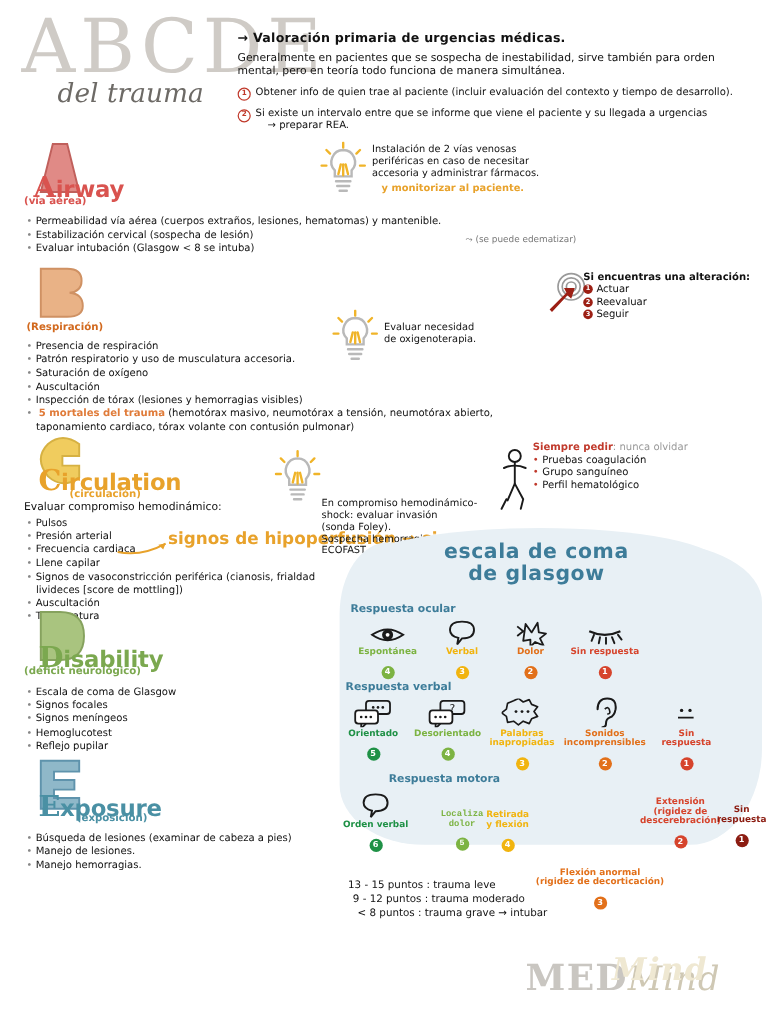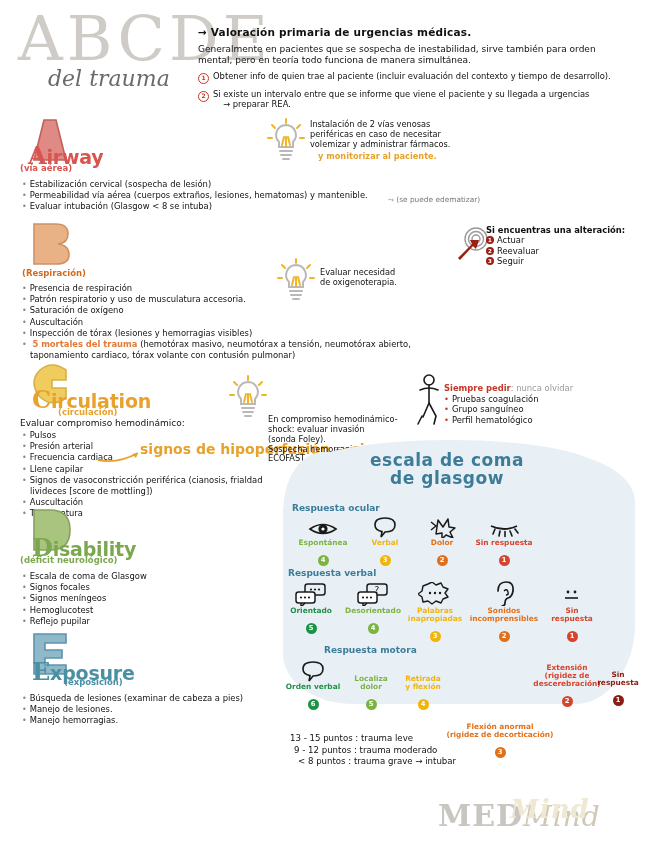--- a/index.html
+++ b/index.html
@@ -91,21 +91,21 @@
   
   .alertbox{position:absolute;font-size:8.4px;line-height:1.22;color:#111;}
   .alertbox .ahead{font-weight:bold;}
   .adot{
     display:inline-block;width:8px;height:8px;border-radius:50%;
     background:#9c1f14;color:#fff;font-size:5.5px;line-height:8px;
     text-align:center;margin-right:3px;vertical-align:1px;font-weight:bold;
   }
 
   
-  .labsbox{position:absolute;font-size:8.4px;line-height:1.25;color:#111;margin-top:16px;}
+  .labsbox{position:absolute;font-size:8.4px;line-height:1.25;color:#111;}
   .labs-head{color:#c0392b;font-weight:bold;}
   .labs-head .muted{color:#9a9a9a;font-weight:normal;}
   .labsbox .b::before{content:"\2022";color:#c0392b;margin-right:3px;}
 
   
   .hipo{
     position:absolute;color:#e8a22b;font-weight:bold;font-size:14px;
     white-space:nowrap;
   }
 
@@ -194,22 +194,22 @@
   <div class="abs" style="left:26px;top:118px;">
     <svg width="46" height="44">
       <path d="M8 42 L18 2 L30 2 L40 42 Z" fill="#e08a86" stroke="#c0605c" stroke-width="1.6"></path>
     </svg>
   </div>
   <div class="sec-word red" style="left:28px;top:141px;">
     <span style="font-family:'DejaVu Serif',serif;font-size:24px;">A</span><span>irway</span>
   </div>
   <div class="sec-sub red" style="left:20px;top:163px;">(vía aérea)</div>
   <div class="bullets" style="left:22px;top:179px;">
+    <div class="b">Permeabilidad vía aérea (cuerpos extraños, lesiones, hematomas) y mantenible.</div>
     <div class="b">Estabilización cervical (sospecha de lesión)</div>
-    <div class="b">Permeabilidad vía aérea (cuerpos extraños, lesiones, hematomas) y mantenible.</div>
     <div class="b">Evaluar intubación (Glasgow &lt; 8 se intuba)</div>
   </div>
   <div class="edemat" style="left:388px;top:195px;">⤳ (se puede edematizar)</div>
 
   <div class="bulb" style="left:266px;top:118px;">
     <svg width="40" height="48" viewBox="0 0 40 48">
       <g stroke="#b9b9b9" stroke-width="2" fill="none" stroke-linecap="round">
         <path d="M20 7 a10 10 0 0 1 7 17 l0 5 l-14 0 l0 -5 a10 10 0 0 1 7 -17 z"></path>
         <path d="M14 33 h12 M15 37 h10 M17 41 h6"></path>
       </g>
@@ -217,21 +217,21 @@
         <path d="M20 1 v4 M6 7 l3 3 M34 7 l-3 3 M2 20 h4 M34 20 h4"></path>
       </g>
       <g stroke="#f0b429" stroke-width="2" fill="none" stroke-linecap="round">
         <path d="M16 27 l2 -8 M20 28 l0 -9 M24 27 l-2 -8"></path>
       </g>
     </svg>
   </div>
   <div class="bulbtext" style="left:310px;top:120px;">
     <div>Instalación de 2 vías venosas</div>
     <div>periféricas en caso de necesitar</div>
-    <div>volemizar y administrar fármacos.</div>
+    <div>accesoria y administrar fármacos.</div>
     <div class="hl" style="padding-left:8px;margin-top:2px;">y monitorizar al paciente.</div>
   </div>
 
   <div class="abs" style="left:26px;top:222px;">
     <svg width="46" height="44">
       <path d="M8 2 L30 2 Q42 2 42 12 Q42 21 32 22 Q43 23 43 33 Q43 42 30 42 L8 42 Z" fill="#e9b286" stroke="#cf9163" stroke-width="1.6"></path>
     </svg>
   </div>
   <div class="sec-sub orange" style="left:22px;top:268px;">(Respiración)</div>
   <div class="bullets" style="left:22px;top:283px;">
@@ -528,21 +528,21 @@
   <div class="gcs-item" style="left:282px;top:656px;width:62px;">
     <div class="gcs-ico">
       <svg width="26" height="22" viewBox="0 0 26 22">
         <path d="M13 2 q10 0 10 7 q0 7 -10 7 l-4 5 l1 -5.4 q-7 -1.6 -7 -6.6 q0 -7 10 -7 z" fill="none" stroke="#1a1a1a" stroke-width="1.6"></path>
       </svg>
     </div>
     <div class="gcs-lbl t-green-d">Orden verbal</div>
     <span class="gcs-score c-green-d">6</span>
   </div>
 
-  <div class="gcs-item" style="left:344px;top:674px;width:54px;">
+  <div class="gcs-item" style="left:358px;top:674px;width:54px;font-family:Liberation Mono, monospace;">
     <div class="gcs-lbl t-green" style="white-space:pre-line;">Localiza
 dolor</div>
     <span class="gcs-score c-green">5</span>
   </div>
 
   <div class="gcs-item" style="left:396px;top:674px;width:54px;">
     <div class="gcs-lbl t-yellow" style="white-space:pre-line;">Retirada
 y flexión</div>
     <span class="gcs-score c-yellow">4</span>
   </div>

